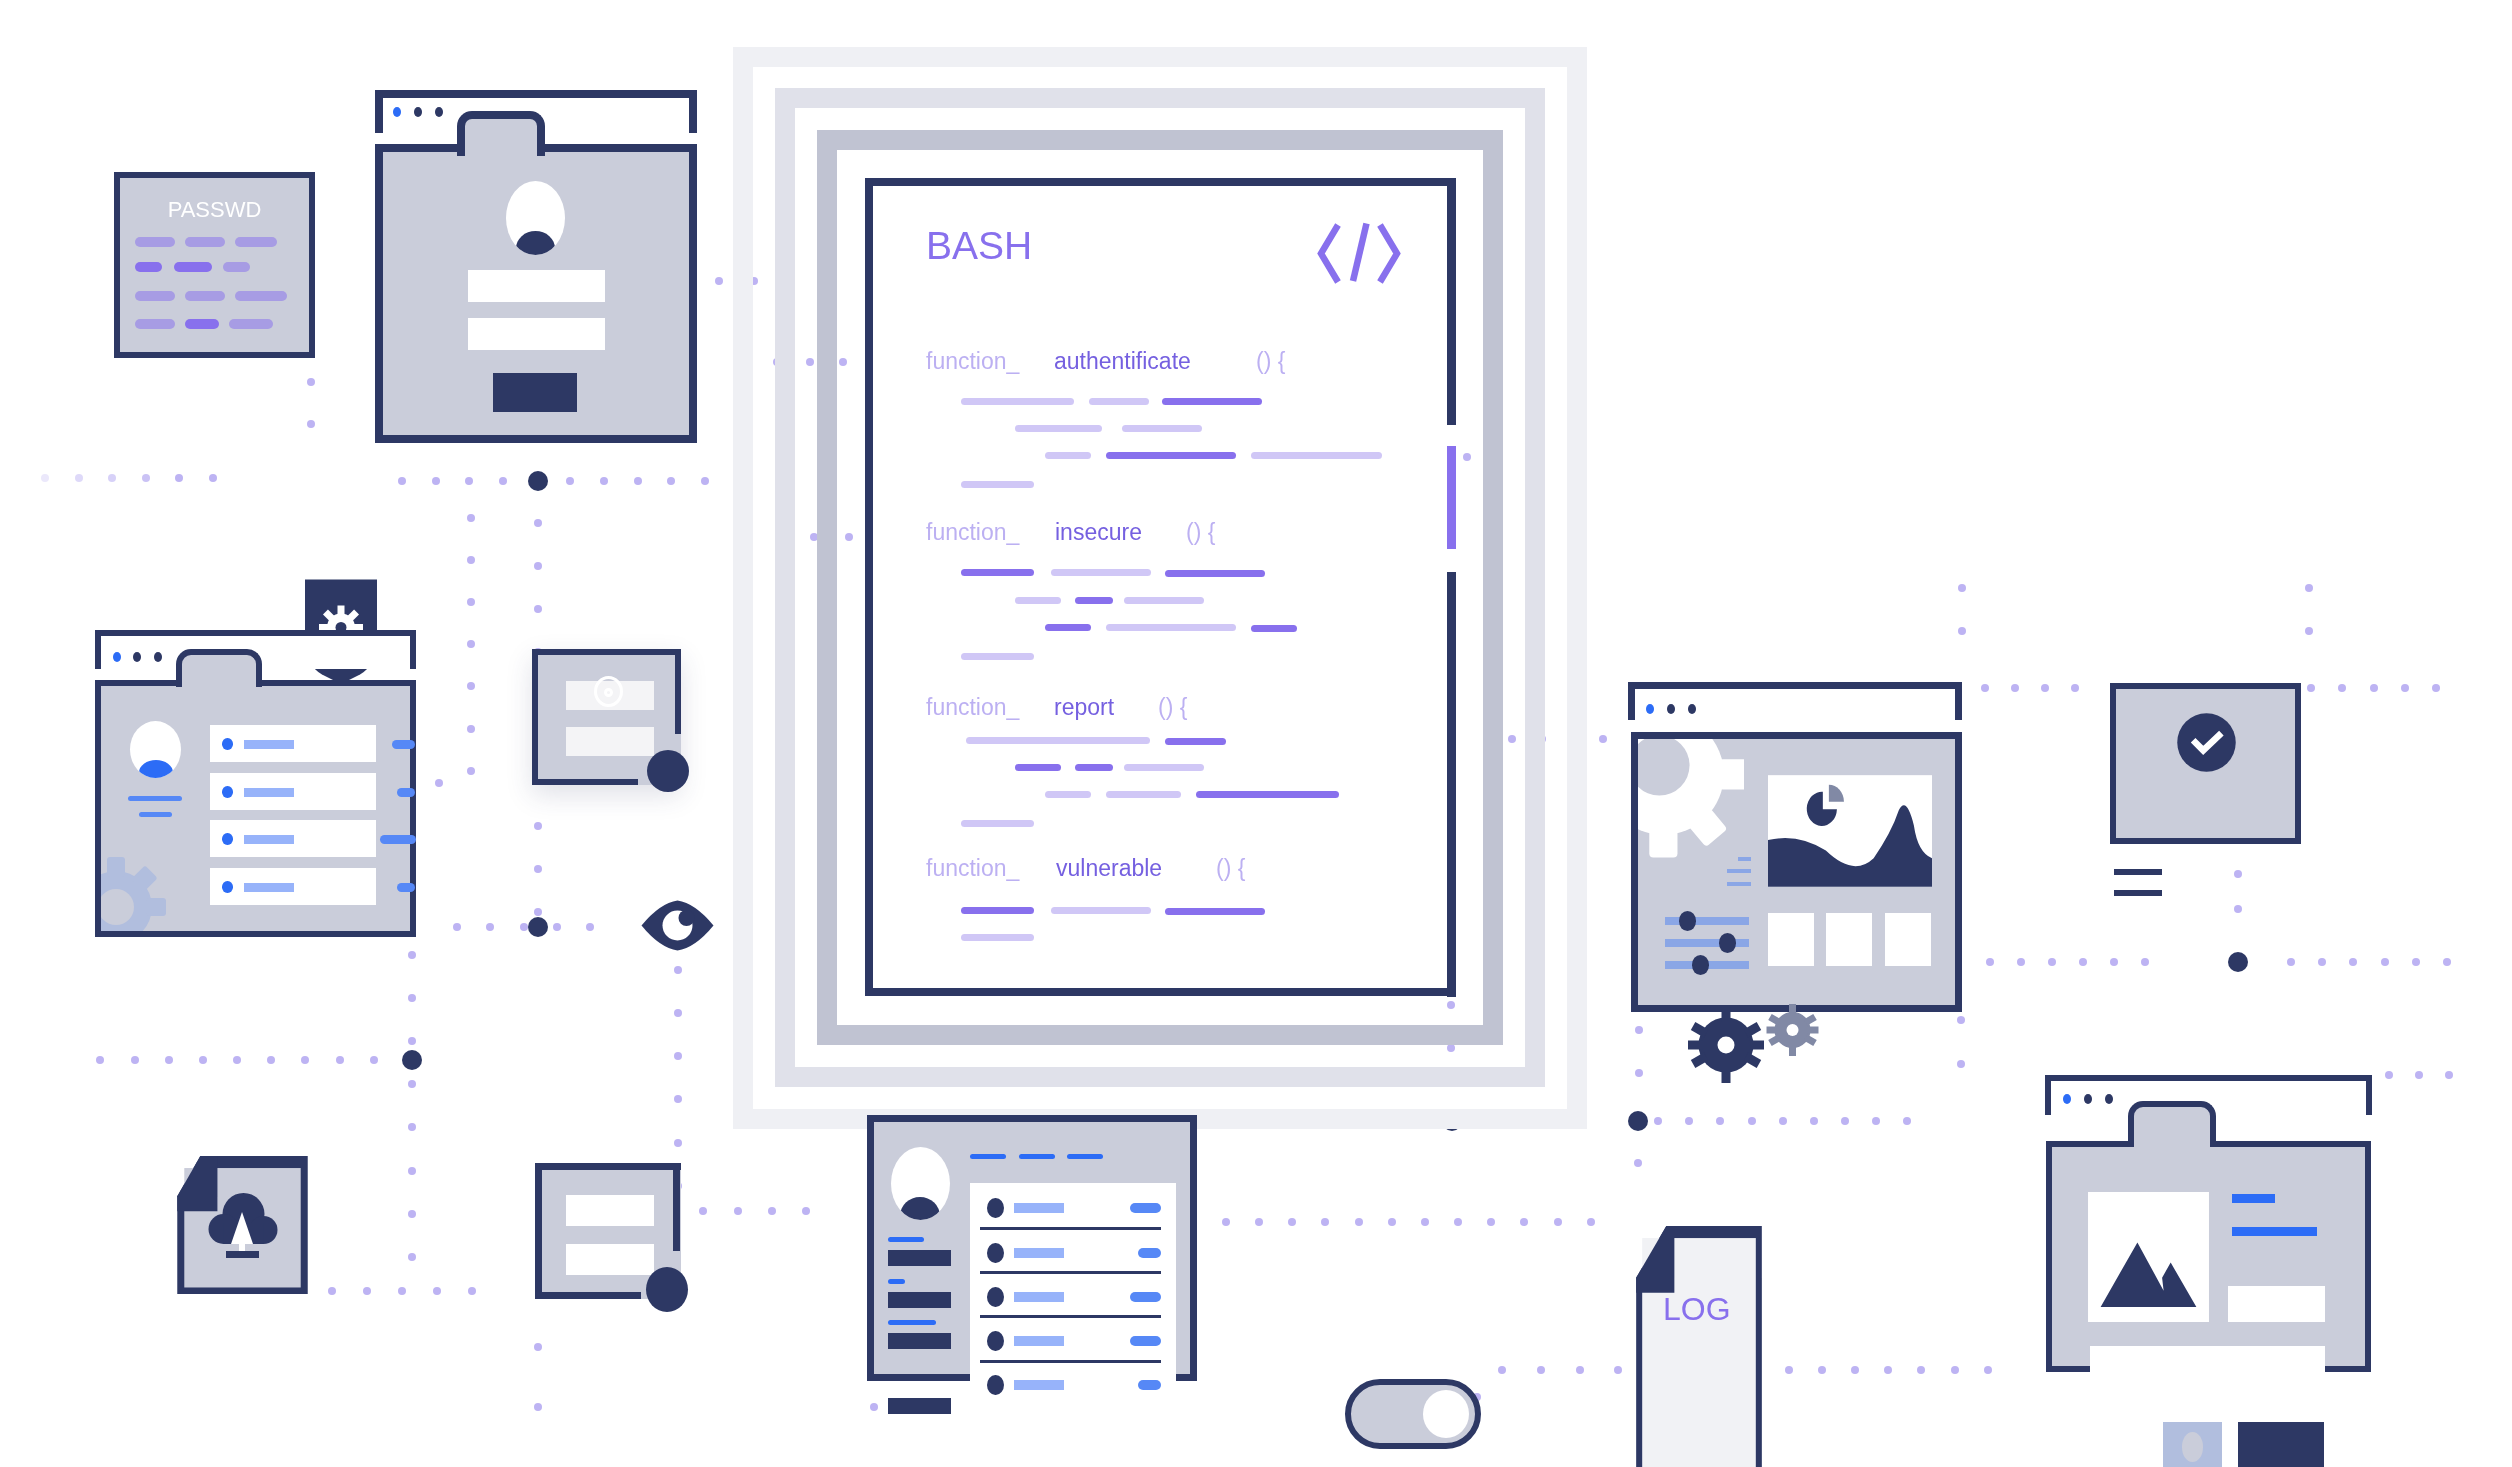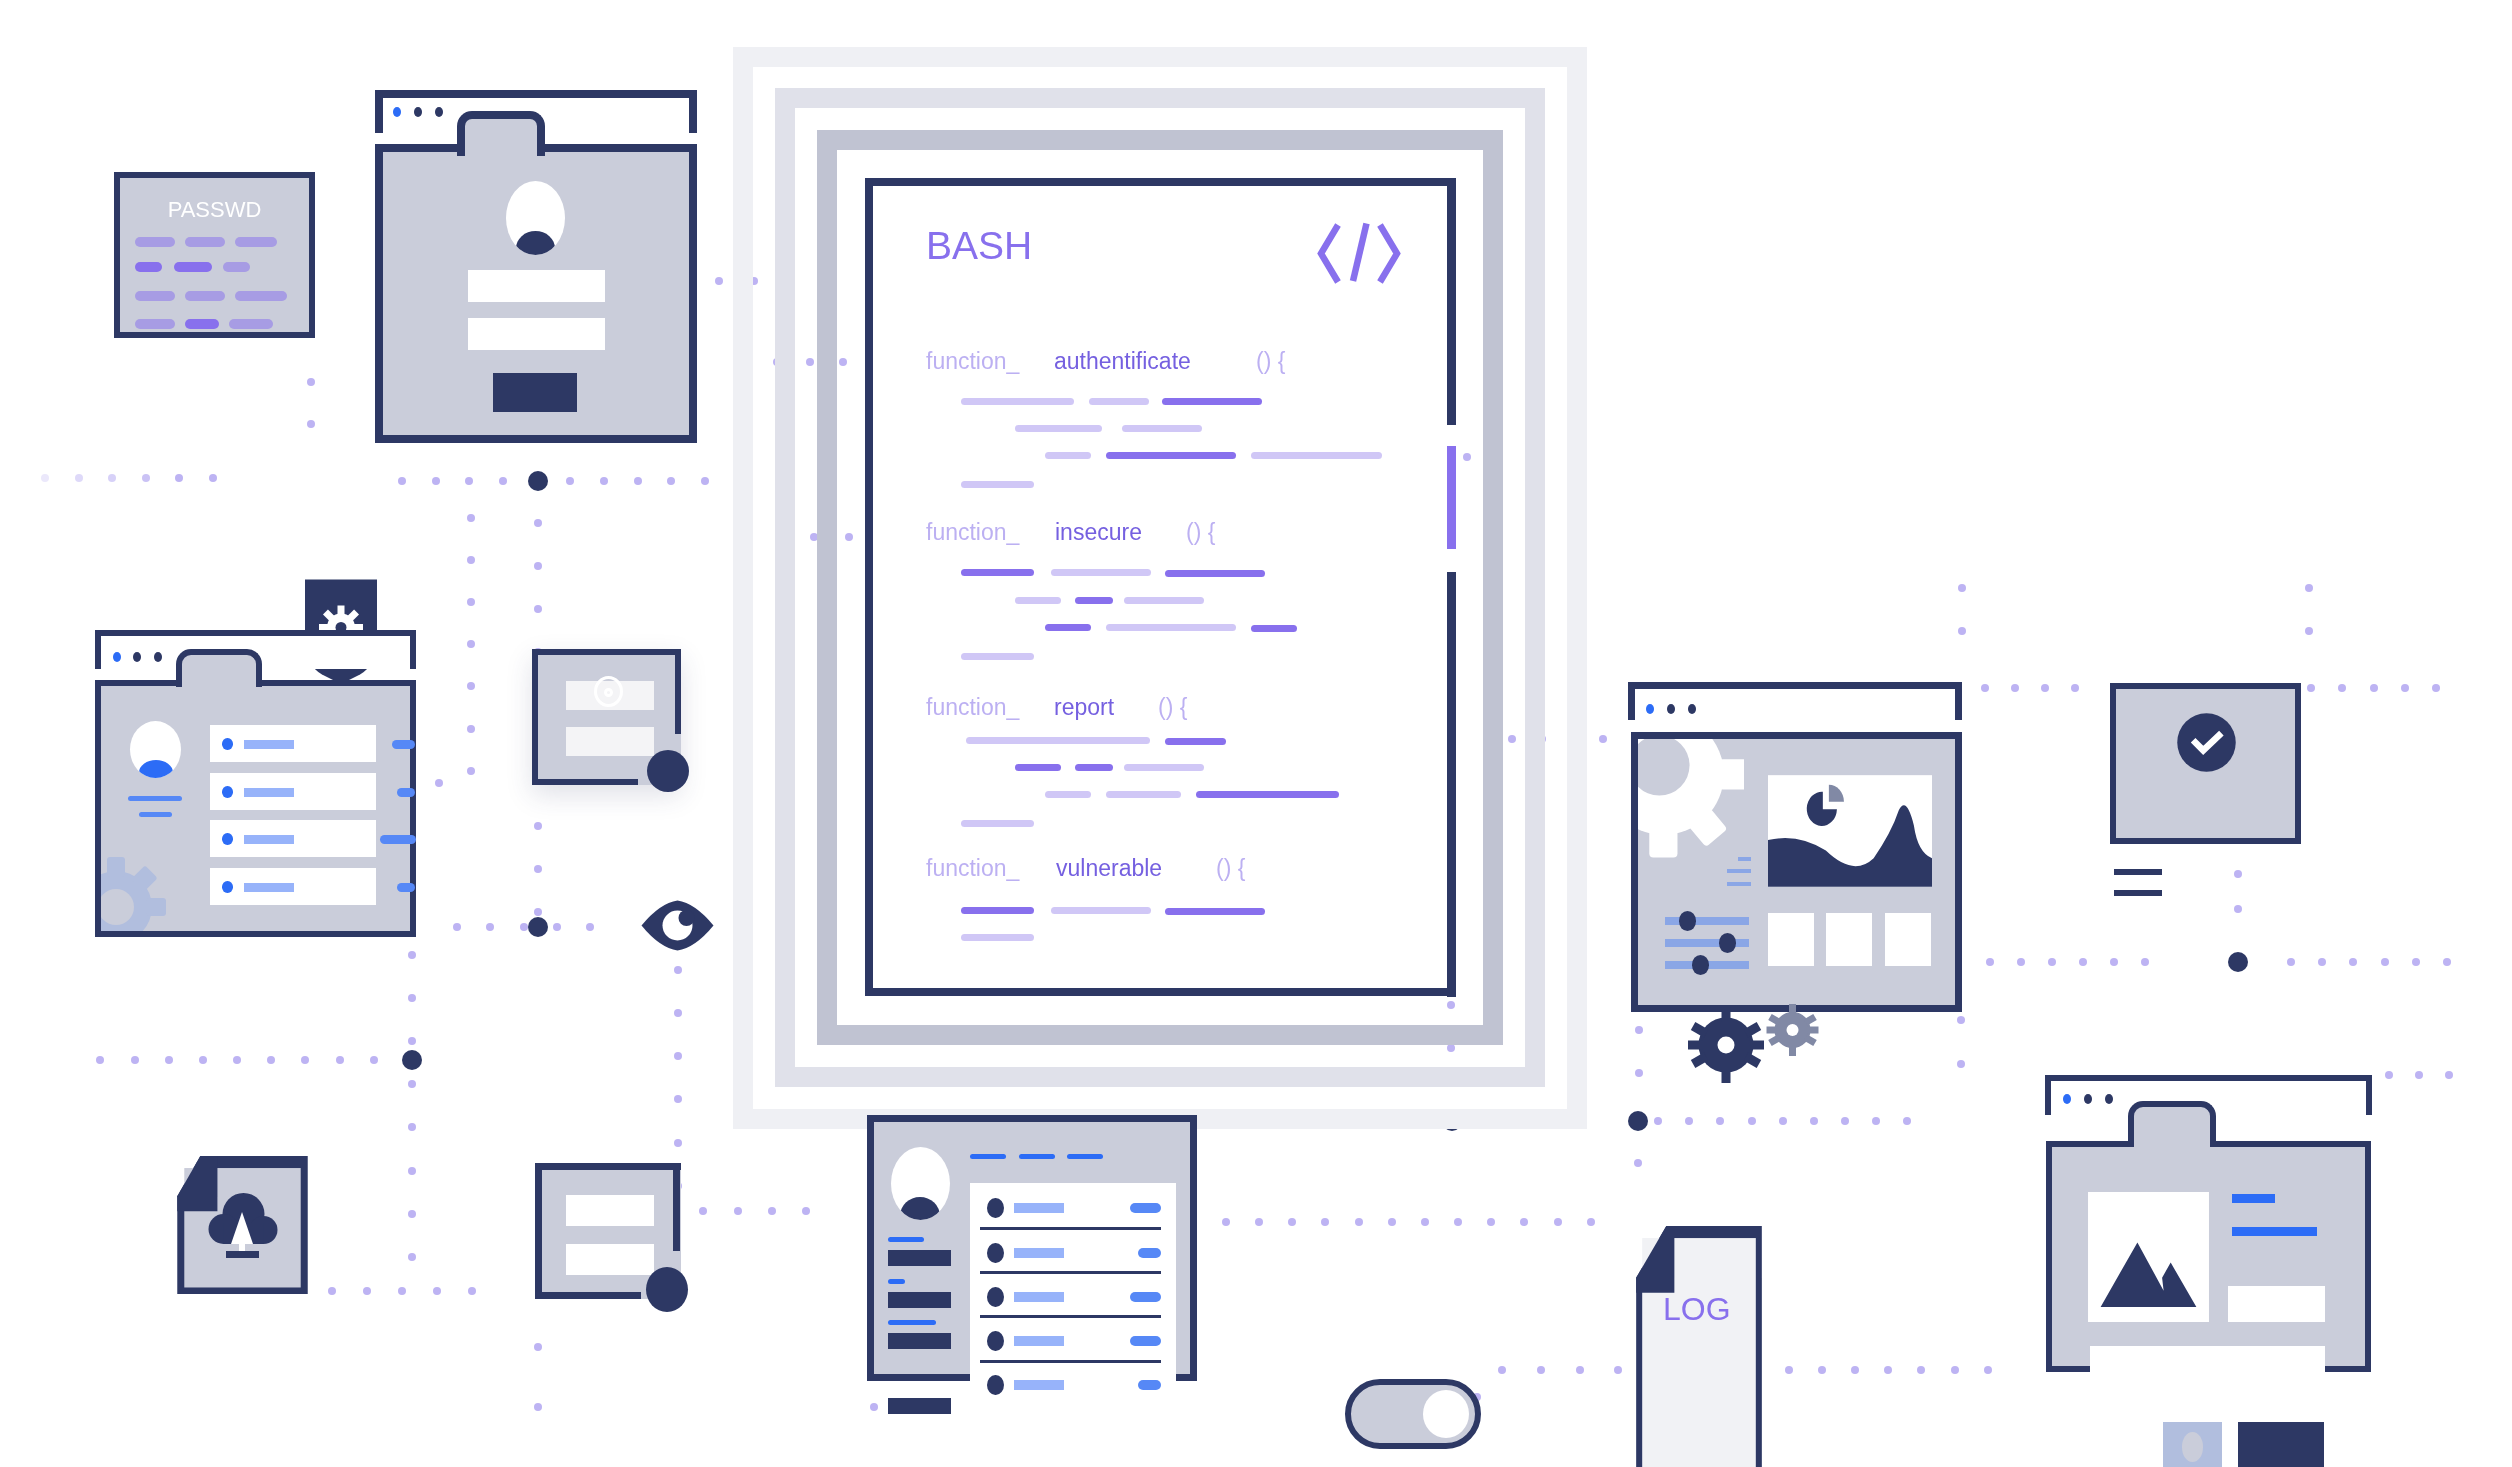--- a/index.html
+++ b/index.html
@@ -296,21 +296,21 @@
 <div>
   <span class="code-text" style="left:926px;top:855px;color:#bcb0f2;">function_</span>
   <span class="code-text" style="left:1056px;top:855px;color:#7560e0;">vulnerable</span>
   <span class="code-text" style="left:1216px;top:855px;color:#bcb0f2;">() {</span>
   <div class="bar pp" style="left:961px;top:907px;width:73px;"></div>
   <div class="bar lt" style="left:1051px;top:907px;width:100px;"></div>
   <div class="bar pp" style="left:1165px;top:908px;width:100px;"></div>
   <div class="bar lt" style="left:961px;top:934px;width:73px;"></div>
 </div>
 
-<div class="abs panel" style="left:114px;top:172px;width:201px;height:166px;border:6.5px solid #2d3864;box-sizing:border-box;">
+<div class="abs panel" style="left:114px;top:172px;width:201px;height:186px;border:6.5px solid #2d3864;box-sizing:border-box;">
   <div class="abs" style="left:0;width:100%;top:19px;text-align:center;color:#fff;font-size:22px;">PASSWD</div>
 </div>
 <div>
   <div class="abs" style="left:135px;top:237px;width:40px;height:10px;border-radius:5px;background:#a79ce4;"></div>
   <div class="abs" style="left:185px;top:237px;width:40px;height:10px;border-radius:5px;background:#a79ce4;"></div>
   <div class="abs" style="left:235px;top:237px;width:42px;height:10px;border-radius:5px;background:#a79ce4;"></div>
   <div class="abs" style="left:135px;top:262px;width:27px;height:10px;border-radius:5px;background:#8870ed;"></div>
   <div class="abs" style="left:174px;top:262px;width:38px;height:10px;border-radius:5px;background:#8870ed;"></div>
   <div class="abs" style="left:223px;top:262px;width:27px;height:10px;border-radius:5px;background:#a79ce4;"></div>
   <div class="abs" style="left:135px;top:291px;width:40px;height:10px;border-radius:5px;background:#a79ce4;"></div>

